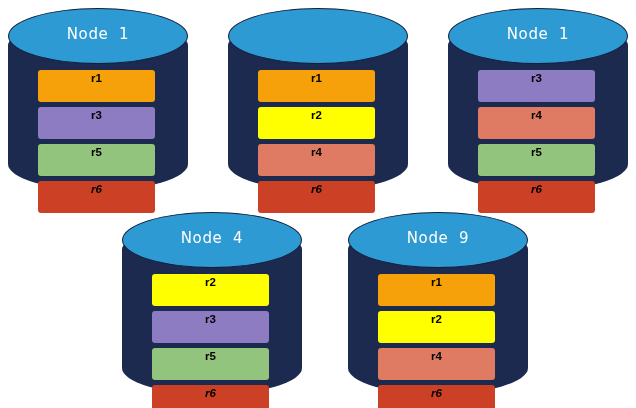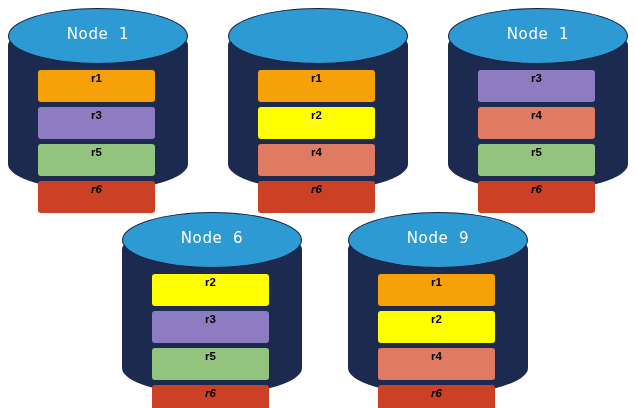--- a/index.html
+++ b/index.html
@@ -109,21 +109,21 @@
       <div class="replica-list">
         <div class="replica" style="background: rgb(142, 124, 195); color: rgb(0, 0, 0);">r3</div>
         <div class="replica" style="background: rgb(224, 123, 99); color: rgb(0, 0, 0);">r4</div>
         <div class="replica" style="background: rgb(147, 196, 125); color: rgb(0, 0, 0);">r5</div>
         <div class="replica" style="background: rgb(204, 65, 37); color: rgb(0, 0, 0);">r6</div>
       </div>
     </div>
     <div class="node" style="left: 122px; top: 212px;">
       <div class="node-body" style="background: rgb(27, 42, 78);"></div>
       <div class="node-top" style="background: rgb(46, 154, 212);"></div>
-      <div class="node-label" style="color: rgb(255, 255, 255);">Node  6</div>
+      <div class="node-label" style="color: rgb(255, 255, 255);">Node  4</div>
       <div class="replica-list">
         <div class="replica" style="background: rgb(255, 255, 0); color: rgb(0, 0, 0);">r2</div>
         <div class="replica" style="background: rgb(142, 124, 195); color: rgb(0, 0, 0);">r3</div>
         <div class="replica" style="background: rgb(147, 196, 125); color: rgb(0, 0, 0);">r5</div>
         <div class="replica" style="background: rgb(204, 65, 37); color: rgb(0, 0, 0);">r6</div>
       </div>
     </div>
     <div class="node" style="left: 348px; top: 212px;">
       <div class="node-body" style="background: rgb(27, 42, 78);"></div>
       <div class="node-top" style="background: rgb(46, 154, 212);"></div>

